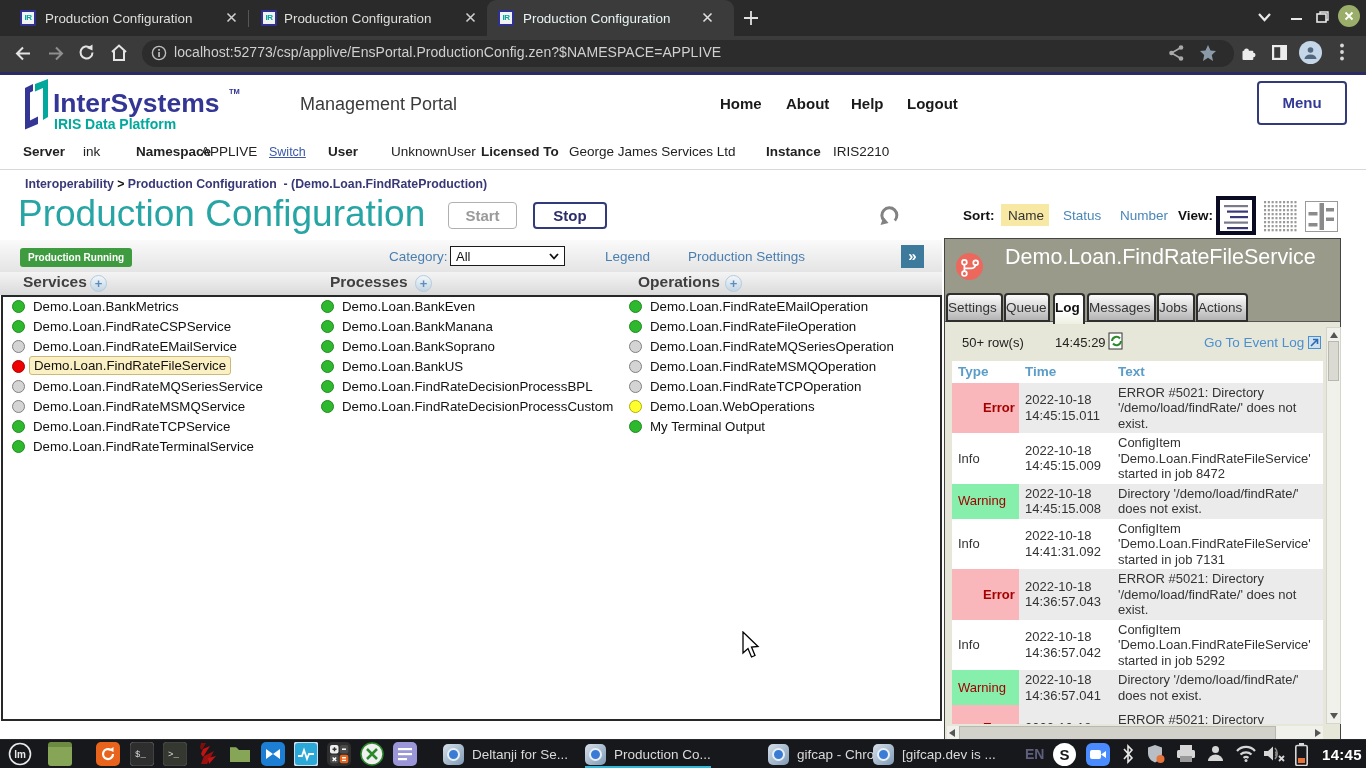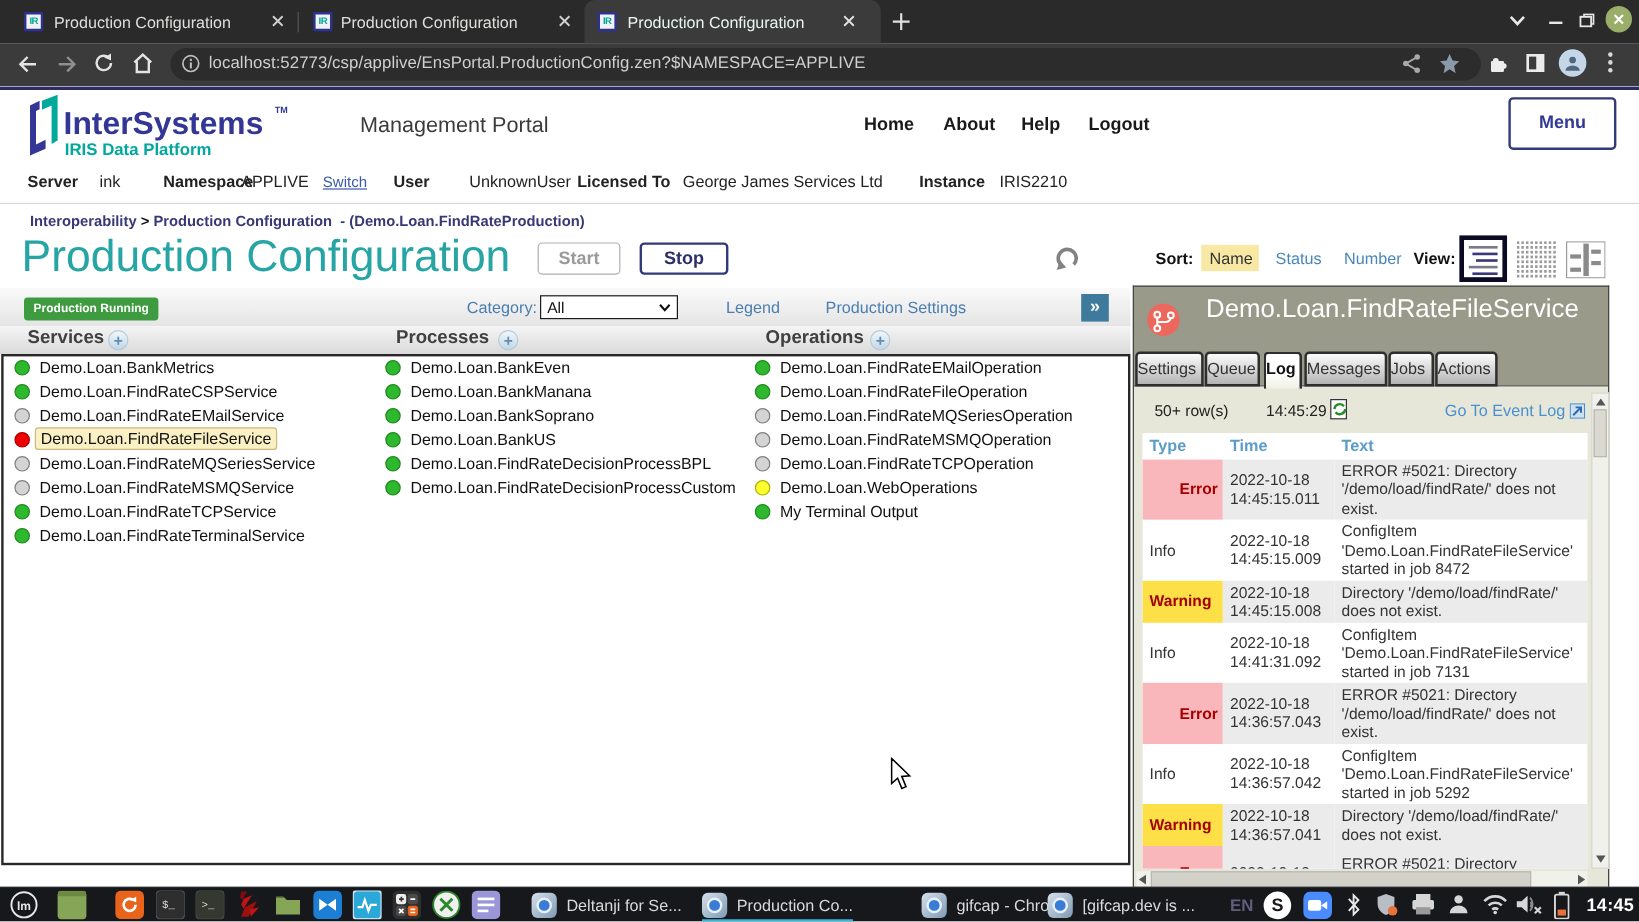--- a/index.html
+++ b/index.html
@@ -72,21 +72,21 @@
 #prow1 { position:absolute; left:17px; top:13px; font-size:13px; color:#222; }
 #ptime { position:absolute; left:110px; top:13px; font-size:13px; color:#222; }
 #gotolog { position:absolute; left:259px; top:13px; font-size:13.5px; color:#4a90d0; }
 #tablewrap { position:absolute; left:7px; top:39px; width:371px; height:363px; overflow:hidden; }
 #logtable { width:371px; background:#fff; font-size:13px; color:#333; border-collapse:collapse; table-layout:fixed; line-height:15.5px; }
 #logtable th { color:#5b9dc8; font-size:13.5px; text-align:left; padding:3px 6px; font-weight:bold; background:#fff; }
 #logtable td { padding:2px 6px; vertical-align:middle; }
 #logtable .odd td { background:#ebebeb; }
 #logtable tr:last-child td { padding-top:7px; }
 #logtable td.terr { background:#f9b7bc; color:#a40000; font-weight:bold;padding-left:31px; }
-#logtable td.twarn { background:#fde047; color:#a40000; font-weight:bold; }
+#logtable td.twarn { background:#86efac; color:#a40000; font-weight:normal; }
 #vscroll { position:absolute; left:381px; top:5px; width:15px; height:397px; background:#f1f1ec; border:1px solid #d5d5cc; }
 #vthumb { position:absolute; left:1px; top:13px; width:11px; height:40px; background:#dadad2; border:1px solid #b8b8b0; }
 #hscroll { position:absolute; left:2px; top:404px; width:376px; height:15px; background:#f1f1ec; }
 #hthumb { position:absolute; left:12px; top:0px; width:317px; height:14px; background:#d2d2ca; border:1px solid #b8b8b0; }
 .tri { position:absolute; width:0; height:0; }
 
 
 #taskbar { position:absolute; left:0; top:739px; width:1366px; height:29px; background:#16181b; color:#ddd; border-top:1px solid #26292e; }
 .tbi { position:absolute; top:2px; width:24px; height:24px; }
 .winbtn { position:absolute; top:0; height:29px; display:flex; align-items:center; font-size:13.5px; color:#dadada; white-space:nowrap; }

